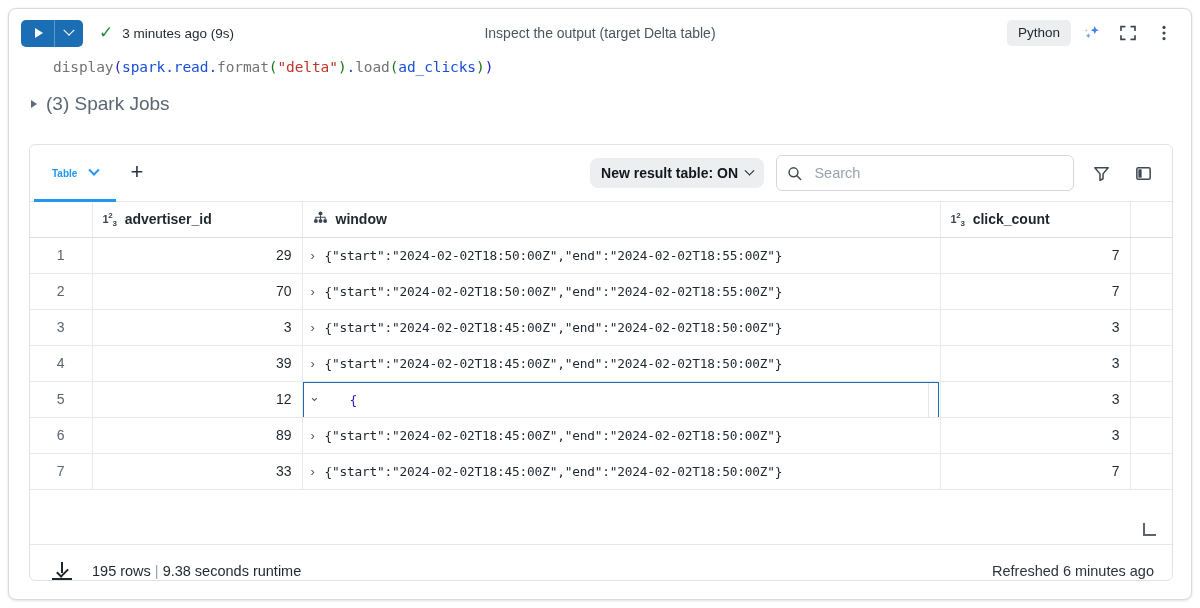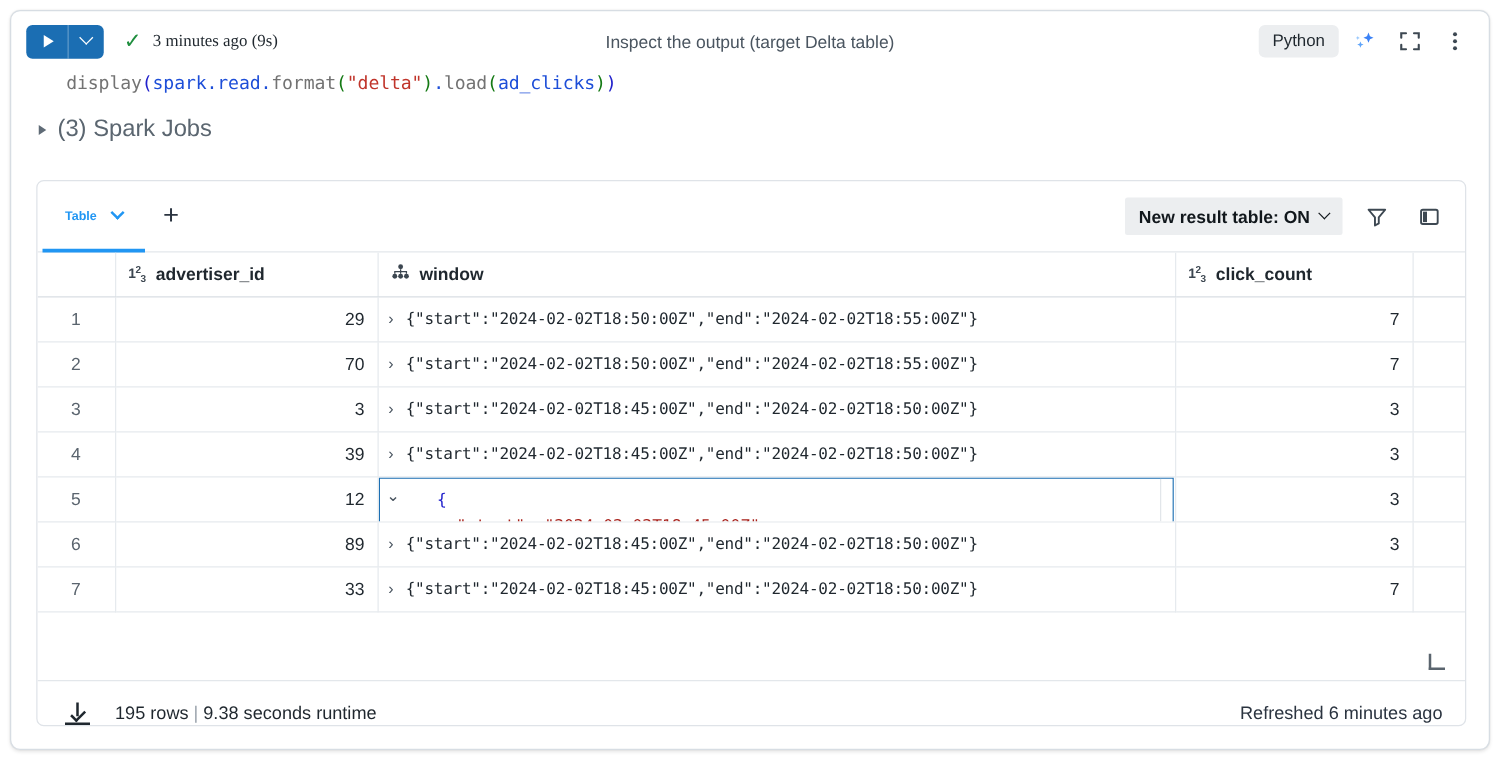--- a/index.html
+++ b/index.html
@@ -72,21 +72,20 @@
     font-size: 17px;
     line-height: 1;
     display: inline-block;
     transform: translateY(-1px);
   }
   .status-text {
     margin-left: 9px;
     font-size: 13.5px;
     color: #1f272e;
     white-space: nowrap;
-    font-family: Liberation Serif, serif;
   }
   .cmd-title {
     position: absolute;
     left: 0; right: 0;
     text-align: center;
     font-size: 14px;
     color: #4a5560;
     pointer-events: none;
   }
   .header-right {
@@ -205,21 +204,21 @@
     padding: 0 6px 3px;
   }
   .toolbar-right {
     margin-left: auto;
     display: flex;
     align-items: center;
     gap: 12px;
   }
   .newres-pill {
     background: #eceef0;
-    border-radius: 2px;
+    border-radius: 8px;
     padding: 7px 11px;
     font-size: 14px;
     font-weight: bold;
     color: #11171c;
     display: flex;
     align-items: center;
     gap: 8px;
     cursor: pointer;
   }
   .newres-caret {
@@ -473,20 +472,27 @@
           <span class="tab-underline"></span>
         </div>
         <div class="add-tab">+</div>
 
         <div class="toolbar-right">
           <div class="newres-pill">
             <span>New result table: ON</span>
             <span class="newres-caret"></span>
           </div>
 
+          <div class="search-box">
+            <svg width="17" height="17" viewBox="0 0 18 18" aria-hidden="true" fill="none" stroke="#3d4852" stroke-width="1.7" stroke-linecap="round">
+              <circle cx="7.6" cy="7.6" r="5.2"></circle>
+              <path d="M11.5 11.5L16 16"></path>
+            </svg>
+            <input class="search-input" type="text" placeholder="Search" style="">
+          </div>
 
           <div class="icon-btn">
             <svg width="19" height="19" viewBox="0 0 20 20" aria-hidden="true" fill="none" stroke="#3d4852" stroke-width="1.6" stroke-linejoin="round">
               <path d="M3 4h14l-5.4 6.4v5.1l-3.2 1.8v-6.9z"></path>
             </svg>
           </div>
 
           <div class="icon-btn">
             <svg width="19" height="19" viewBox="0 0 20 20" aria-hidden="true">
               <rect x="3" y="4" width="14" height="12" rx="1.5" fill="none" stroke="#3d4852" stroke-width="1.6"></rect>

